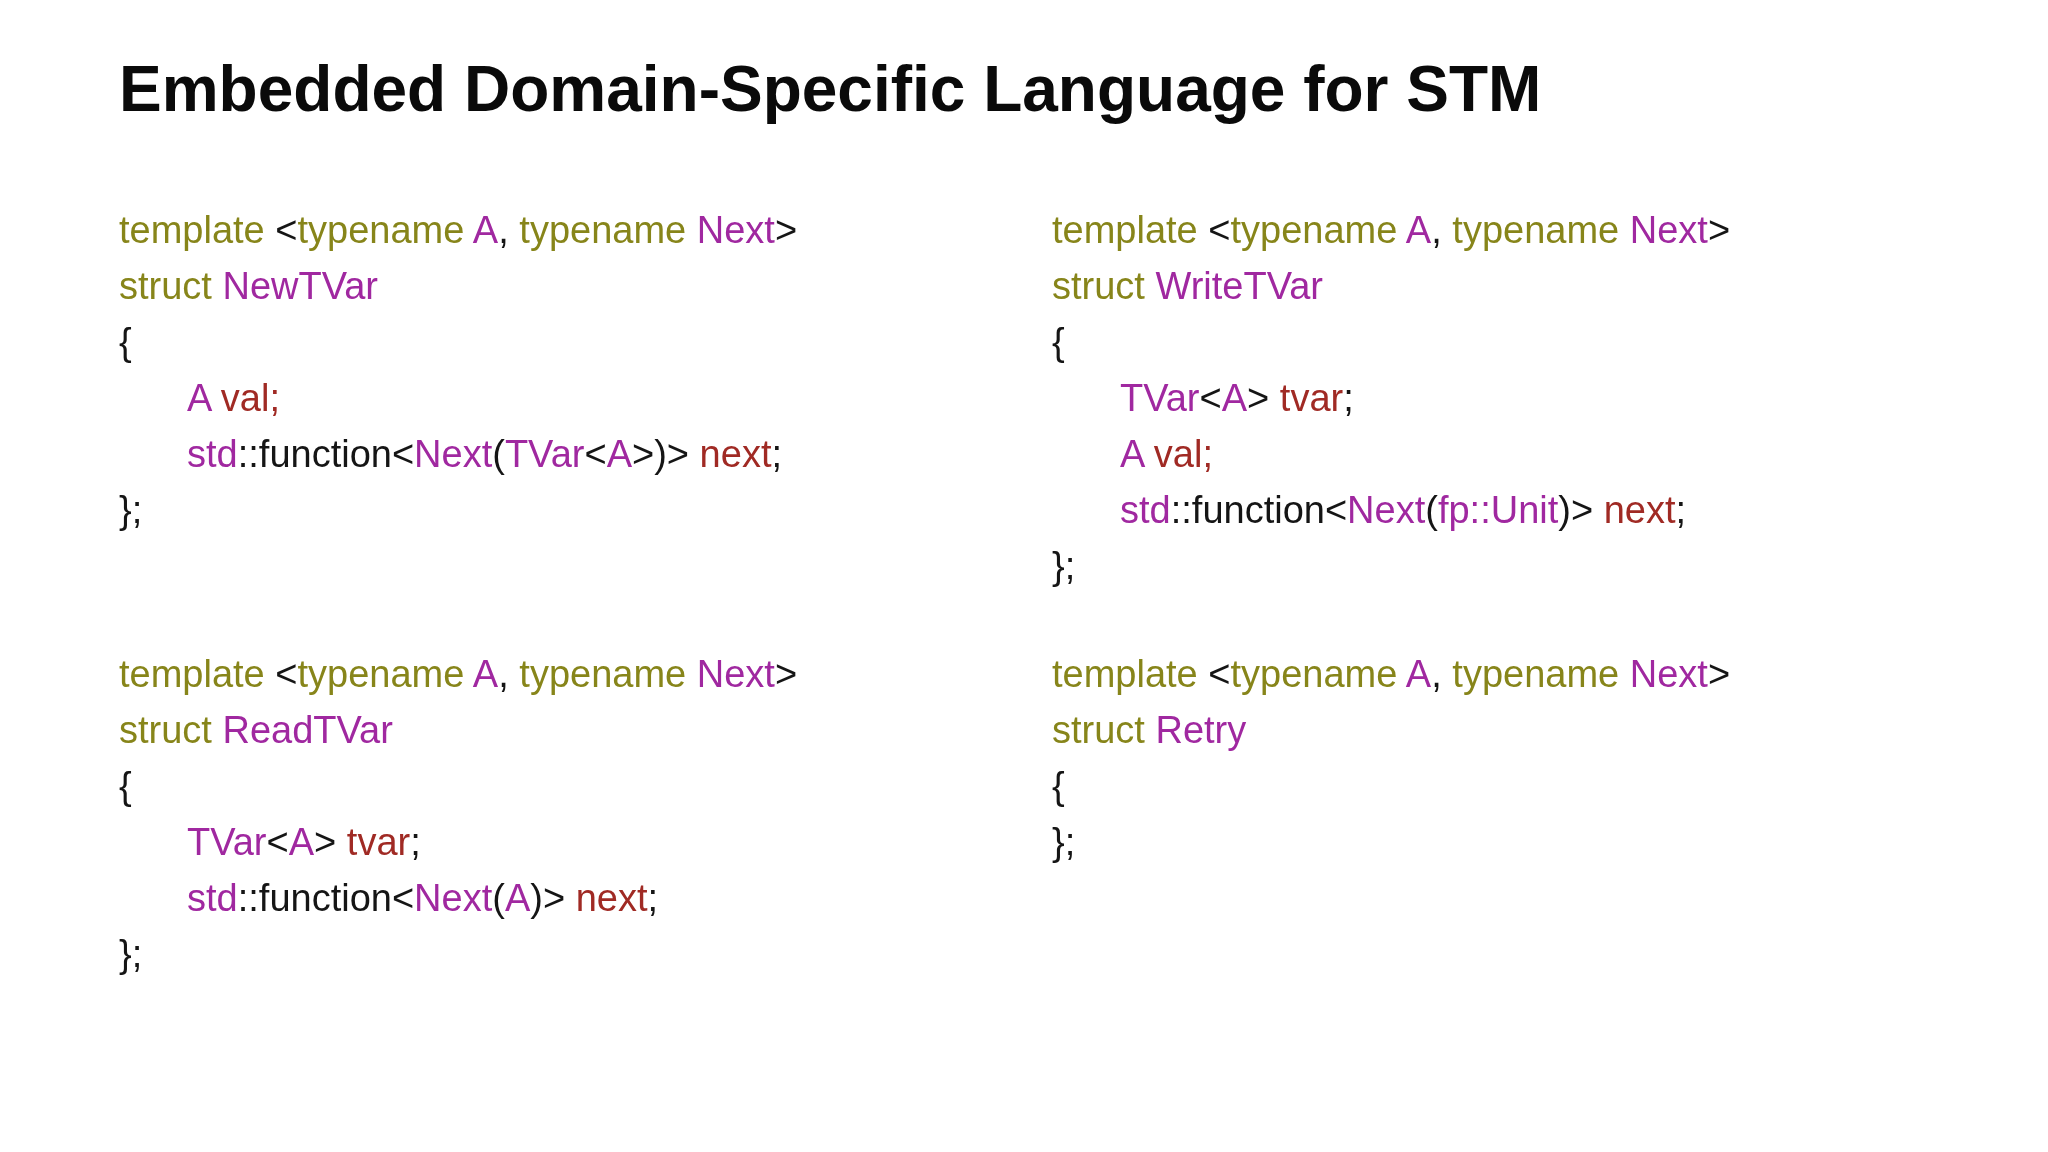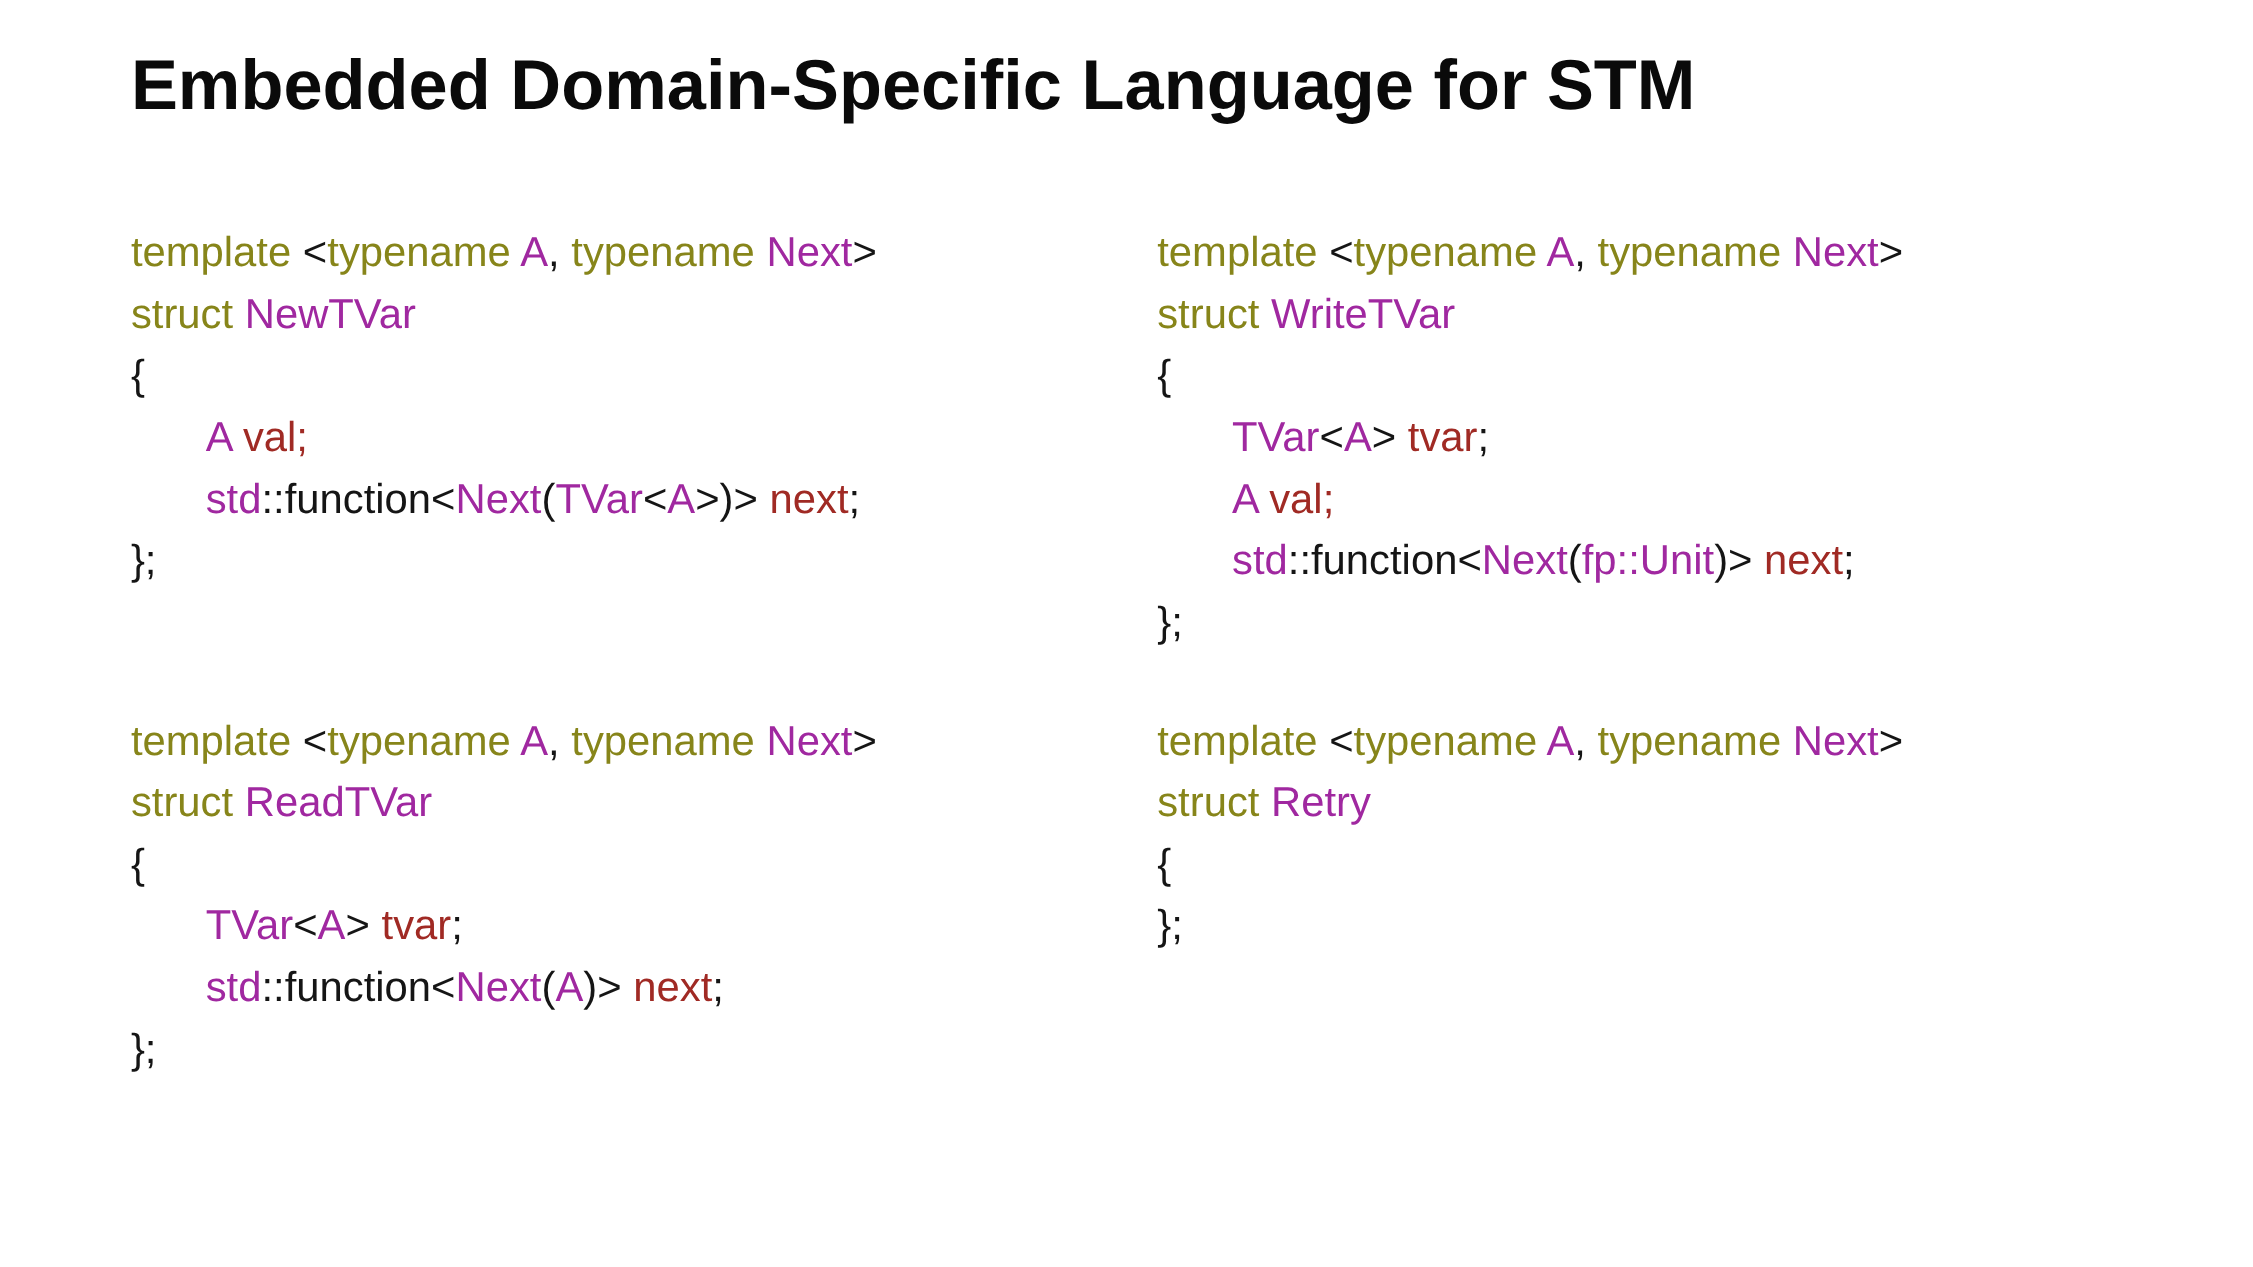--- a/index.html
+++ b/index.html
@@ -10,21 +10,21 @@
     position: relative;
     width: 2048px;
     height: 1152px;
     background: #ffffff;
     overflow: hidden;
     font-family: "Liberation Sans", sans-serif;
   }
   .title {
     position: absolute;
     left: 119px;
-    top: 40px;
+    top: 52px;
     margin: 0;
     font-size: 64px;
     font-weight: 700;
     letter-spacing: 0px;
     white-space: nowrap;
   }
   .code-block {
     position: absolute;
     font-size: 38px;
     line-height: 56px;

